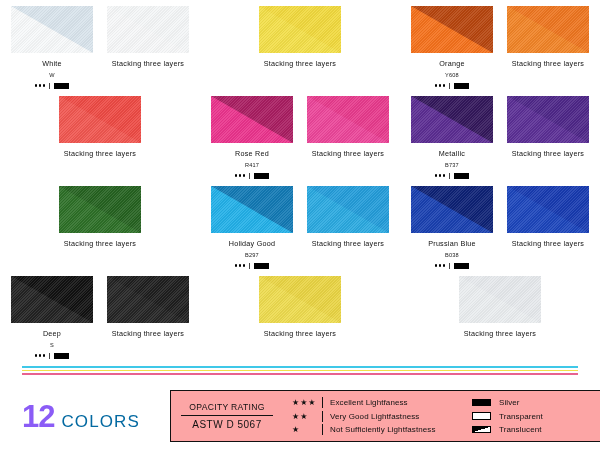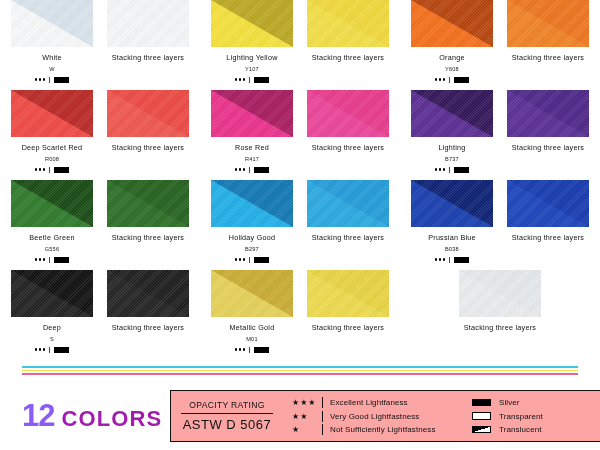--- a/index.html
+++ b/index.html
@@ -17,21 +17,21 @@
   }
 
   
   #swatch-grid {
     display: grid;
     grid-template-columns: repeat(3, 200px);
     grid-template-rows: repeat(4, 90px);
     width: 600px;
     height: 360px;
     box-sizing: border-box;
-    padding-top: 0;
+    padding-top: 6px;
   }
 
   .color-cell {
     position: relative;
     display: flex;
     flex-direction: row;
     justify-content: center;
     gap: 14px;
     box-sizing: border-box;
   }
@@ -164,24 +164,24 @@
     flex: 0 0 auto;
   }
   #colors-count .num {
     font-size: 31px;
     font-weight: 700;
     letter-spacing: -1px;
     line-height: 1;
     color: #8b5cf6;
   }
   #colors-count .word {
-    font-size: 22px;
-    font-weight: 700;
+    font-size: 17px;
+    font-weight: 400;
     letter-spacing: 1.1px;
-    color: #a21caf;
+    color: #0369a1;
   }
 
   #legend-box {
     border: 1px solid #111;
     height: 52px;
     display: flex;
     align-items: center;
     flex: 0 0 auto;
     width: 455px;
     box-sizing: border-box;
@@ -206,21 +206,21 @@
     text-align: center;
     color: #111;
     padding-bottom: 3px;
   }
   #legend-standard .rule {
     width: 92px;
     height: 1px;
     background: #111;
   }
   #legend-standard .code {
-    font-size: 13px;
+    font-size: 10px;
     letter-spacing: 0.5px;
     text-align: center;
     color: #111;
     padding-top: 3px;
   }
 
   .vdiv {
     width: 1px;
     background: #111;
     margin: 6px 0;
@@ -318,38 +318,20 @@
           <div class="base" style="background: rgb(246, 247, 248);"></div>
           <div class="tri" style="background: rgb(246, 247, 248); opacity: 0.22;"></div>
           <div class="grain"></div>
         </div>
         <div class="secondary-label">Stacking three layers</div>
       </div>
     </div>
     <div class="color-cell">
       <div class="swatch-block">
         <div class="chip">
-          <div class="base" style="background: rgb(245, 226, 62);"></div>
-          <div class="tri" style="background: rgb(143, 138, 42);"></div>
-          <div class="grain"></div>
-        </div>
-        <div class="chip-caption">Lighting Yellow</div>
-        <div class="chip-code">Y107</div>
-        <div class="rating-row">
-          <div class="stars">
-            <i></i>
-            <i></i>
-            <i></i>
-          </div>
-          <div class="rating-sep"></div>
-          <div class="opacity-mark opaque"></div>
-        </div>
-      </div>
-      <div class="swatch-block">
-        <div class="chip">
           <div class="base" style="background: rgb(243, 223, 72);"></div>
           <div class="tri" style="background: rgb(243, 223, 72); opacity: 0.22;"></div>
           <div class="grain"></div>
         </div>
         <div class="secondary-label">Stacking three layers</div>
       </div>
     </div>
     <div class="color-cell">
       <div class="swatch-block">
         <div class="chip">
@@ -374,38 +356,20 @@
           <div class="base" style="background: rgb(240, 131, 38);"></div>
           <div class="tri" style="background: rgb(240, 131, 38); opacity: 0.22;"></div>
           <div class="grain"></div>
         </div>
         <div class="secondary-label">Stacking three layers</div>
       </div>
     </div>
     <div class="color-cell">
       <div class="swatch-block">
         <div class="chip">
-          <div class="base" style="background: rgb(240, 74, 69);"></div>
-          <div class="tri" style="background: rgb(151, 53, 47);"></div>
-          <div class="grain"></div>
-        </div>
-        <div class="chip-caption">Deep Scarlet Red</div>
-        <div class="chip-code">R008</div>
-        <div class="rating-row">
-          <div class="stars">
-            <i></i>
-            <i></i>
-            <i></i>
-          </div>
-          <div class="rating-sep"></div>
-          <div class="opacity-mark opaque"></div>
-        </div>
-      </div>
-      <div class="swatch-block">
-        <div class="chip">
           <div class="base" style="background: rgb(240, 86, 80);"></div>
           <div class="tri" style="background: rgb(240, 86, 80); opacity: 0.22;"></div>
           <div class="grain"></div>
         </div>
         <div class="secondary-label">Stacking three layers</div>
       </div>
     </div>
     <div class="color-cell">
       <div class="swatch-block">
         <div class="chip">
@@ -434,21 +398,21 @@
         <div class="secondary-label">Stacking three layers</div>
       </div>
     </div>
     <div class="color-cell">
       <div class="swatch-block">
         <div class="chip">
           <div class="base" style="background: rgb(91, 45, 146);"></div>
           <div class="tri" style="background: rgb(46, 19, 80);"></div>
           <div class="grain"></div>
         </div>
-        <div class="chip-caption">Lighting</div>
+        <div class="chip-caption">Metallic</div>
         <div class="chip-code">B737</div>
         <div class="rating-row">
           <div class="stars">
             <i></i>
             <i></i>
             <i></i>
           </div>
           <div class="rating-sep"></div>
           <div class="opacity-mark opaque"></div>
         </div>
@@ -456,38 +420,20 @@
       <div class="swatch-block">
         <div class="chip">
           <div class="base" style="background: rgb(91, 47, 149);"></div>
           <div class="tri" style="background: rgb(91, 47, 149); opacity: 0.22;"></div>
           <div class="grain"></div>
         </div>
         <div class="secondary-label">Stacking three layers</div>
       </div>
     </div>
     <div class="color-cell">
-      <div class="swatch-block">
-        <div class="chip">
-          <div class="base" style="background: rgb(47, 122, 43);"></div>
-          <div class="tri" style="background: rgb(29, 77, 27);"></div>
-          <div class="grain"></div>
-        </div>
-        <div class="chip-caption">Beetle Green</div>
-        <div class="chip-code">G556</div>
-        <div class="rating-row">
-          <div class="stars">
-            <i></i>
-            <i></i>
-            <i></i>
-          </div>
-          <div class="rating-sep"></div>
-          <div class="opacity-mark opaque"></div>
-        </div>
-      </div>
       <div class="swatch-block">
         <div class="chip">
           <div class="base" style="background: rgb(45, 111, 39);"></div>
           <div class="tri" style="background: rgb(45, 111, 39); opacity: 0.22;"></div>
           <div class="grain"></div>
         </div>
         <div class="secondary-label">Stacking three layers</div>
       </div>
     </div>
     <div class="color-cell">
@@ -568,38 +514,20 @@
       <div class="swatch-block">
         <div class="chip">
           <div class="base" style="background: rgb(36, 36, 36);"></div>
           <div class="tri" style="background: rgb(36, 36, 36); opacity: 0.22;"></div>
           <div class="grain"></div>
         </div>
         <div class="secondary-label">Stacking three layers</div>
       </div>
     </div>
     <div class="color-cell">
-      <div class="swatch-block">
-        <div class="chip">
-          <div class="base" style="background: rgb(230, 209, 89);"></div>
-          <div class="tri" style="background: rgb(198, 174, 62);"></div>
-          <div class="grain"></div>
-        </div>
-        <div class="chip-caption">Metallic Gold</div>
-        <div class="chip-code">M01</div>
-        <div class="rating-row">
-          <div class="stars">
-            <i></i>
-            <i></i>
-            <i></i>
-          </div>
-          <div class="rating-sep"></div>
-          <div class="opacity-mark opaque"></div>
-        </div>
-      </div>
       <div class="swatch-block">
         <div class="chip">
           <div class="base" style="background: rgb(237, 219, 78);"></div>
           <div class="tri" style="background: rgb(237, 219, 78); opacity: 0.22;"></div>
           <div class="grain"></div>
         </div>
         <div class="secondary-label">Stacking three layers</div>
       </div>
     </div>
     <div class="color-cell">

